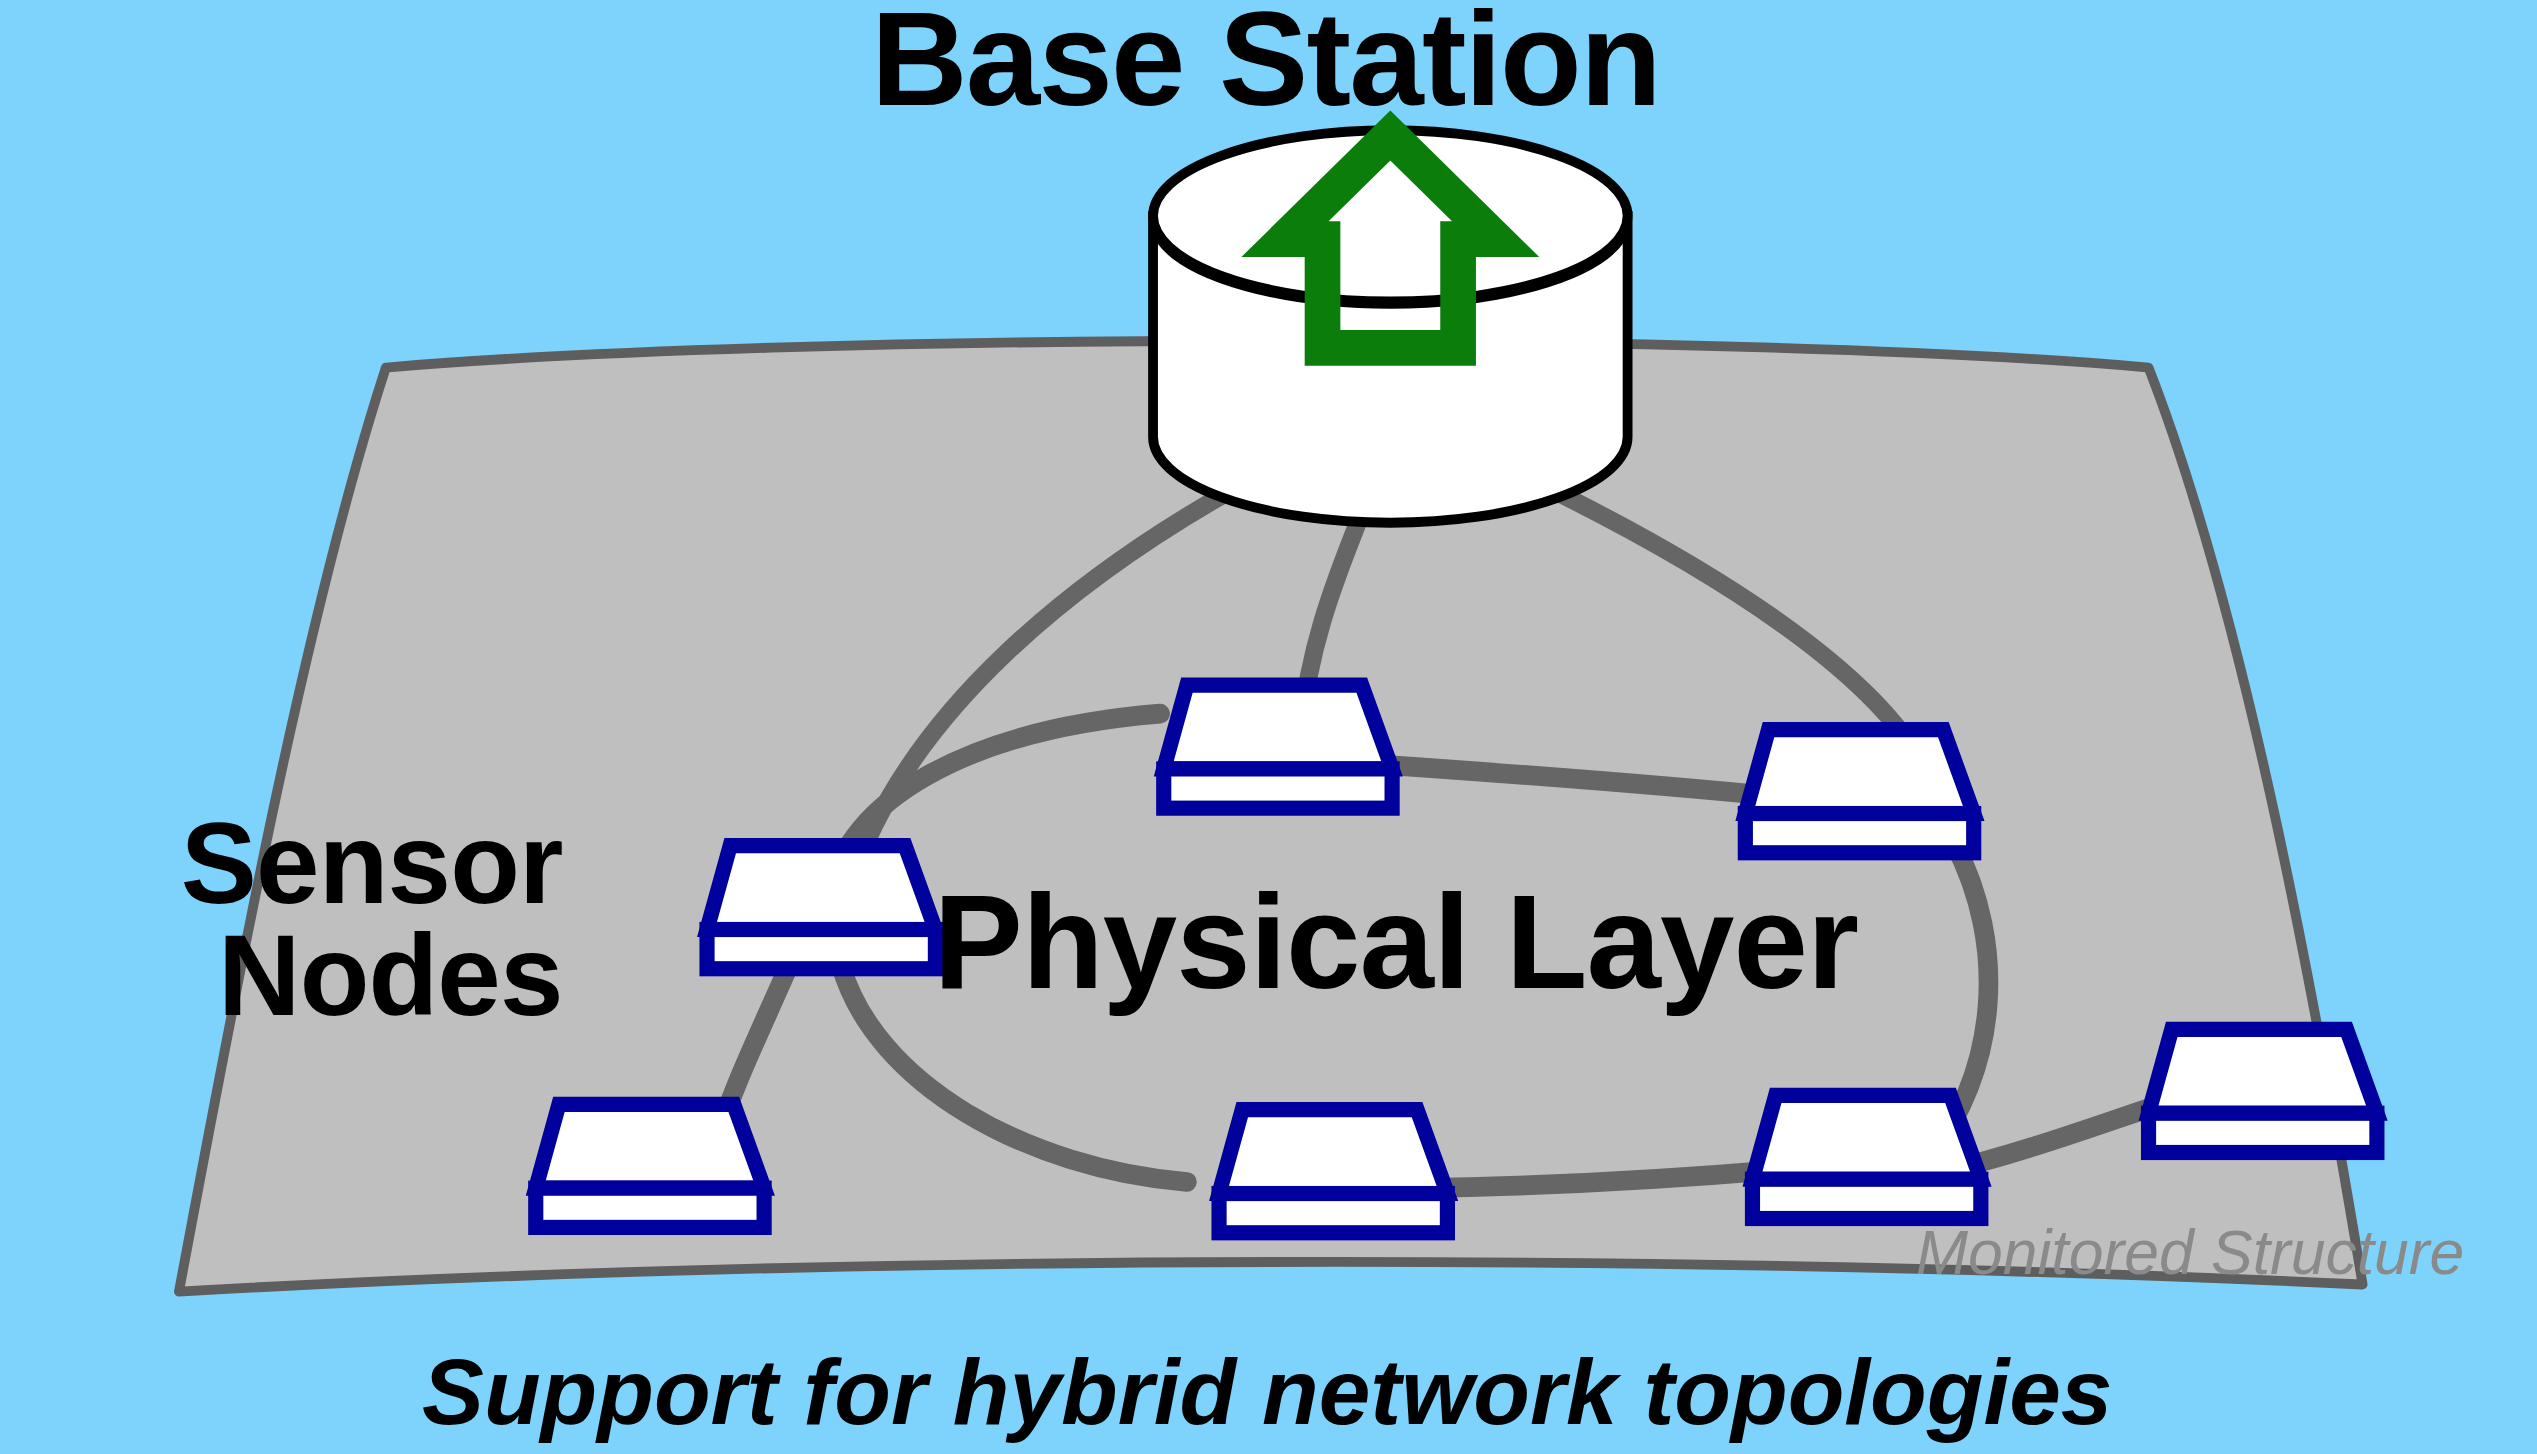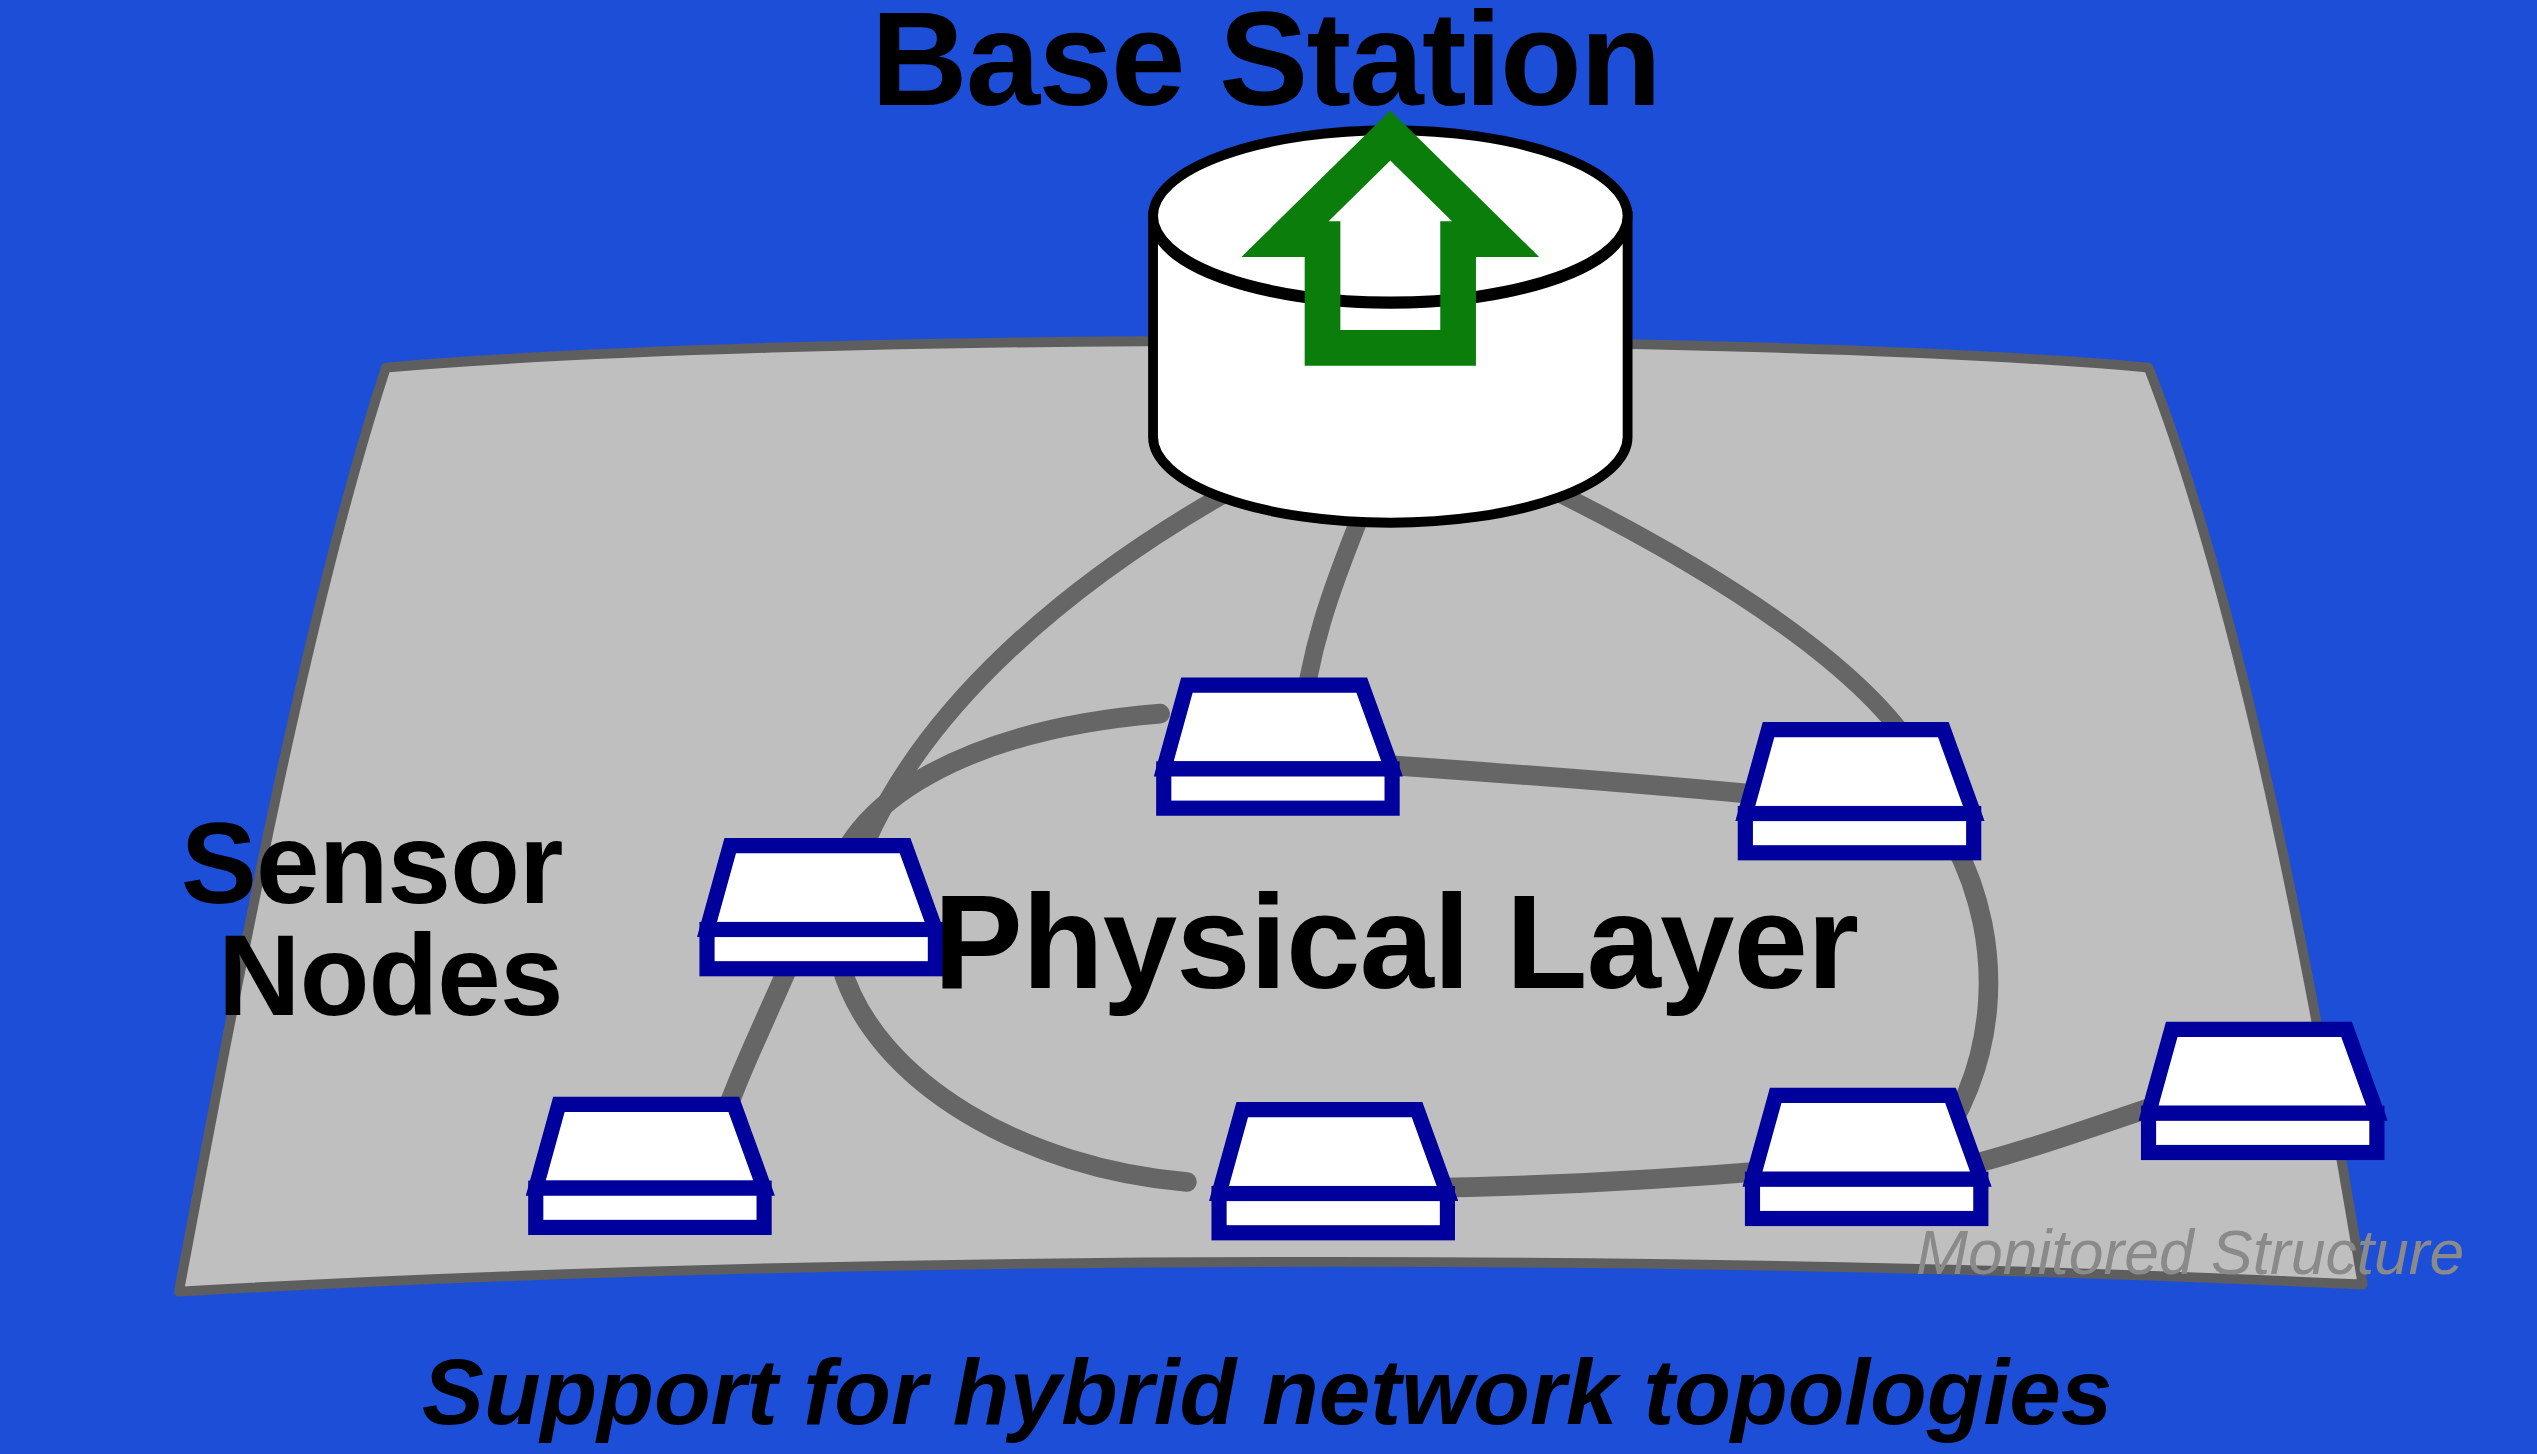--- a/index.html
+++ b/index.html
@@ -1,17 +1,17 @@
 <!DOCTYPE html>
 <html style="font-size:14.3px"><head>
 <meta charset="utf-8">
 <style>
   html,body{margin:0;padding:0;background:#ffffff;}
   body{width:2538px;height:1454px;overflow:hidden;font-family:"Liberation Sans",sans-serif;}
-  #stage{position:relative;width:2538px;height:1454px;background:#1d4ed8;}
+  #stage{position:relative;width:2538px;height:1454px;background:#7dd3fc;}
   svg#scene{position:absolute;left:0;top:0;width:2538px;height:1454px;display:block;}
   .ttl{font-family:"Liberation Sans",sans-serif;font-weight:bold;fill:#000;}
   .lbl-title{font-size:150px;letter-spacing:-2px;}
   .lbl-sensor{font-size:128px;letter-spacing:-1px;}
   .lbl-phys{font-size:150px;letter-spacing:-1px;}
   .lbl-mon{font-family:"Liberation Sans",sans-serif;font-style:italic;font-weight:normal;font-size:70px;fill:#8a8a8a;}
   .lbl-cap{font-family:"Liberation Sans",sans-serif;font-style:italic;font-weight:bold;font-size:104px;fill:#000;}
 </style>
 </head>
 <body>

